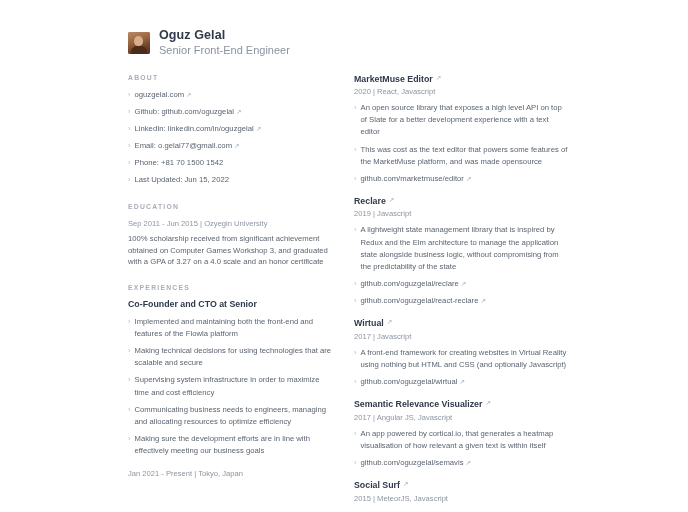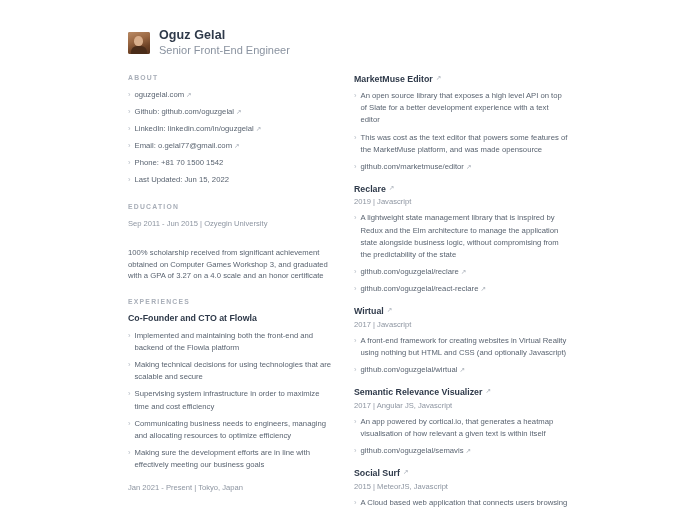--- a/index.html
+++ b/index.html
@@ -31,21 +31,21 @@
 
   
   .section{margin-top:16px;}
   .section-title{
     font-size:6.8px;font-weight:bold;letter-spacing:1.25px;color:#a8aeb8;
     text-transform:uppercase;margin-bottom:8px;
   }
   .entry{margin-bottom:11px;}
   .entry-title{font-size:8.8px;font-weight:bold;color:#2f3a4a;line-height:1.3;}
   .entry-meta{font-size:7.6px;color:#8d95a1;line-height:1.45;margin-top:1px;}
-  .entry-desc{font-size:7.7px;color:#5a6471;line-height:1.55;margin-top:18px;}
+  .entry-desc{font-size:7.7px;color:#5a6471;line-height:1.55;margin-top:4px;}
 
   .bullets{margin-top:5px;}
   .bullet{
     display:flex;align-items:flex-start;gap:4px;
     font-size:7.7px;color:#5a6471;line-height:1.58;margin-bottom:5px;
   }
   .chev{color:#b3bac4;font-size:7.5px;line-height:1.58;flex:0 0 auto;}
   .btext{flex:1 1 auto;}
   .link-row .btext{color:#5a6471;}
   .arrow{color:#9aa2ad;font-size:6.6px;margin-left:2px;}
@@ -109,25 +109,25 @@
               <div class="entry-meta">Sep 2011 - Jun 2015 | Ozyegin University</div>
               <div class="entry-desc">100% scholarship received from significant achievement obtained on Computer Games Workshop 3, and graduated with a GPA of 3.27 on a 4.0 scale and an honor certificate</div>
             </div>
           </div>
       </div>
 
       <div class="section">
         <div class="section-title">EXPERIENCES</div>
         <div id="experience-list">
             <div class="entry">
-              <div class="entry-title">Co-Founder and CTO at Flowla</div>
-              <div class="bullets">
-                <div class="bullet">
-                  <span class="chev">›</span>
-                  <span class="btext">Implemented and maintaining both the front-end and backend of the Flowla platform</span>
+              <div class="entry-title">Co-Founder and CTO at Senior</div>
+              <div class="bullets">
+                <div class="bullet">
+                  <span class="chev">›</span>
+                  <span class="btext">Implemented and maintaining both the front-end and features of the Flowla platform</span>
                 </div>
                 <div class="bullet">
                   <span class="chev">›</span>
                   <span class="btext">Making technical decisions for using technologies that are scalable and secure</span>
                 </div>
                 <div class="bullet">
                   <span class="chev">›</span>
                   <span class="btext">Supervising system infrastructure in order to maximize time and cost efficiency</span>
                 </div>
                 <div class="bullet">
@@ -146,20 +146,21 @@
           </div>
       </div>
 
     </div>
 
     <div class="col-right">
       <div class="section" style="margin-top:16px">
         <div id="projects-list">
             <div class="entry">
               <div class="entry-title">MarketMuse Editor<span class="title-arrow">↗</span></div>
+              <div class="entry-meta">2020 | React, Javascript</div>
               <div class="bullets">
                 <div class="bullet">
                   <span class="chev">›</span>
                   <span class="btext">An open source library that exposes a high level API on top of Slate for a better development experience with a text editor</span>
                 </div>
                 <div class="bullet">
                   <span class="chev">›</span>
                   <span class="btext">This was cost as the text editor that powers some features of the MarketMuse platform, and was made opensource</span>
                 </div>
                 <div class="bullet link-row">

